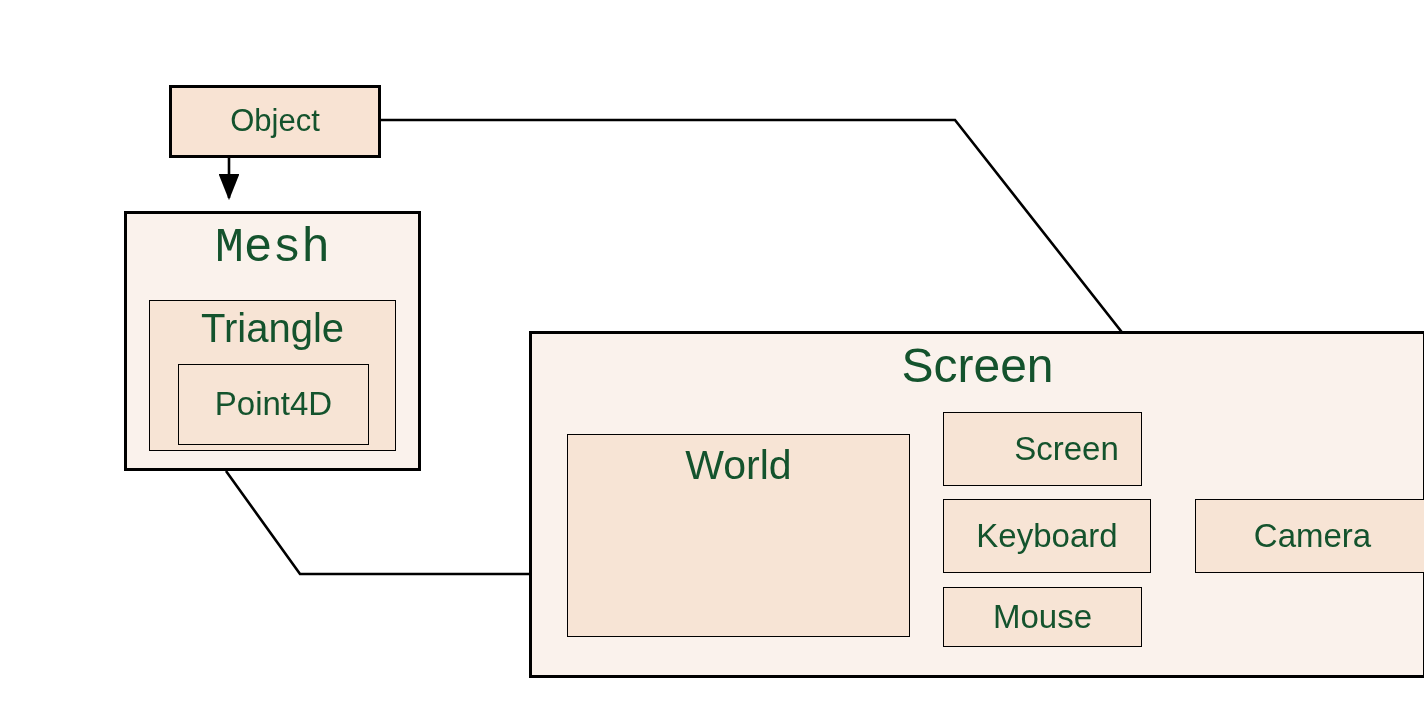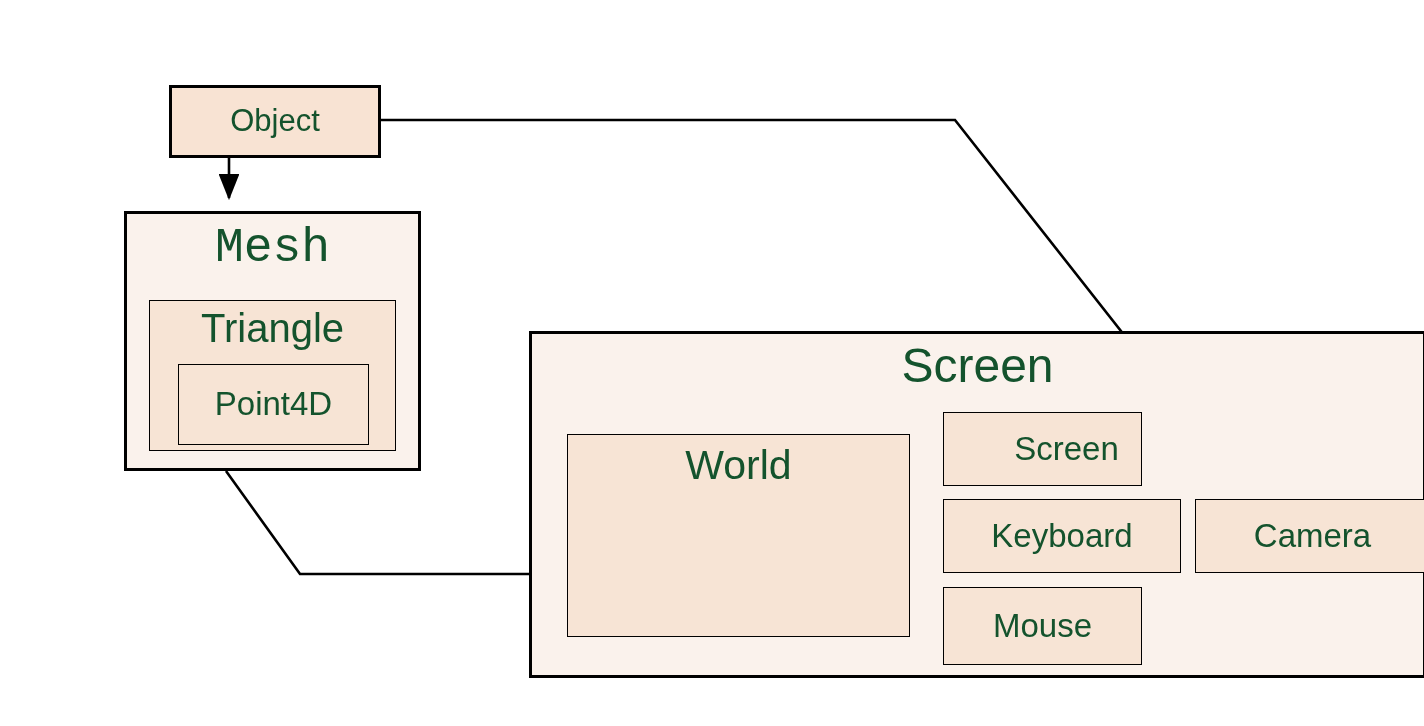--- a/index.html
+++ b/index.html
@@ -99,27 +99,27 @@
   }
   
   #node-screen {
     left: 897px; top: 412px; width: 199px; height: 74px;
     background: #F7E4D5;
     border: 1.5px solid #000000;
     font-size: 33px;
     padding-left: 48px;
   }
   #node-keyboard {
-    left: 897px; top: 499px; width: 238px; height: 74px;
+    left: 897px; top: 499px; width: 208px; height: 74px;
     background: #F7E4D5;
     border: 1.5px solid #000000;
     font-size: 33px;
   }
   #node-mouse {
-    left: 897px; top: 587px; width: 199px; height: 78px;
+    left: 897px; top: 587px; width: 199px; height: 60px;
     background: #F7E4D5;
     border: 1.5px solid #000000;
     font-size: 33px;
   }
   
   #node-camera {
     left: 1149px; top: 499px; width: 235px; height: 74px;
     background: #F7E4D5;
     border: 1.5px solid #000000;
     font-size: 33px;

